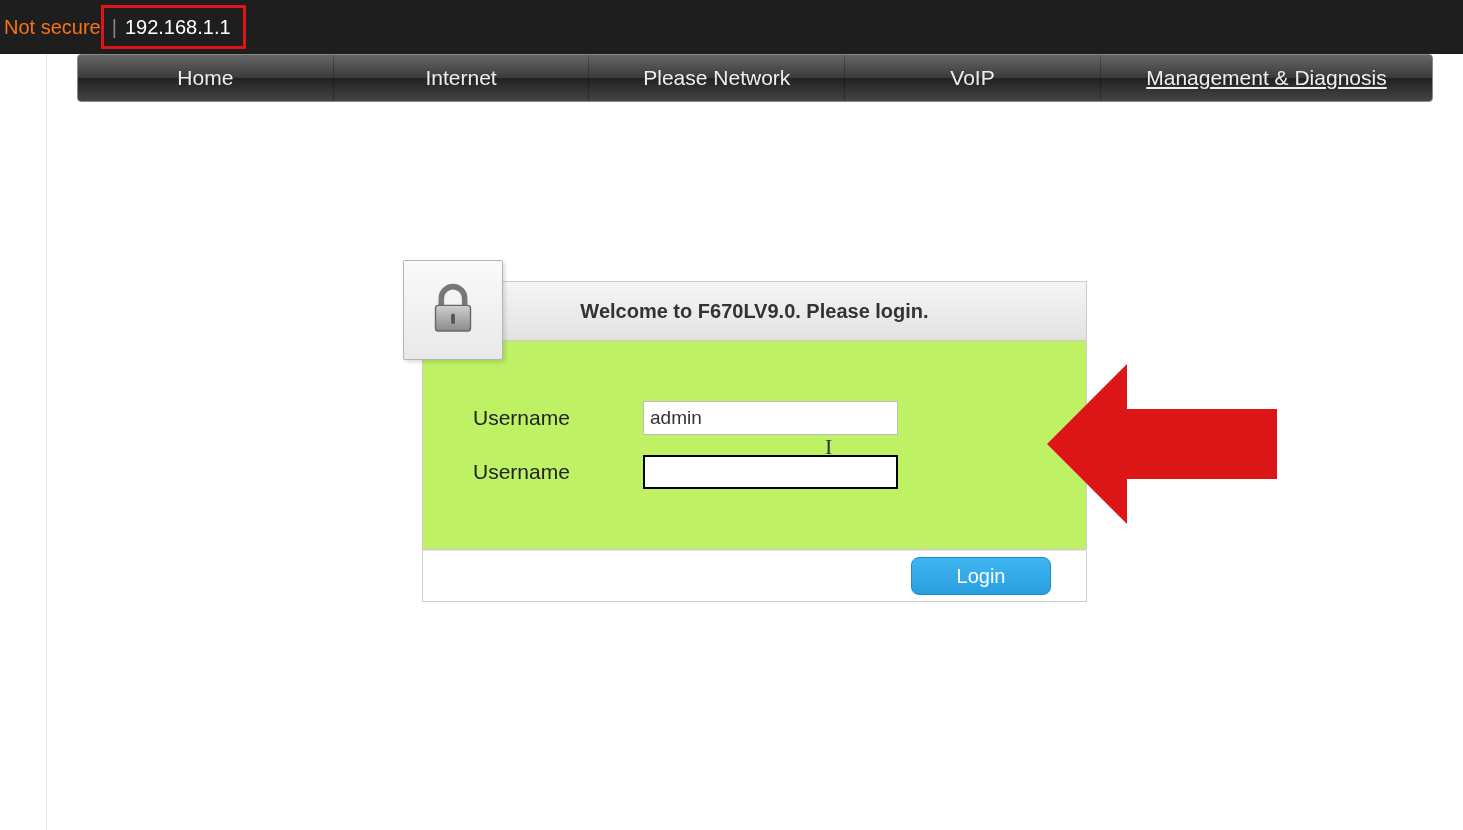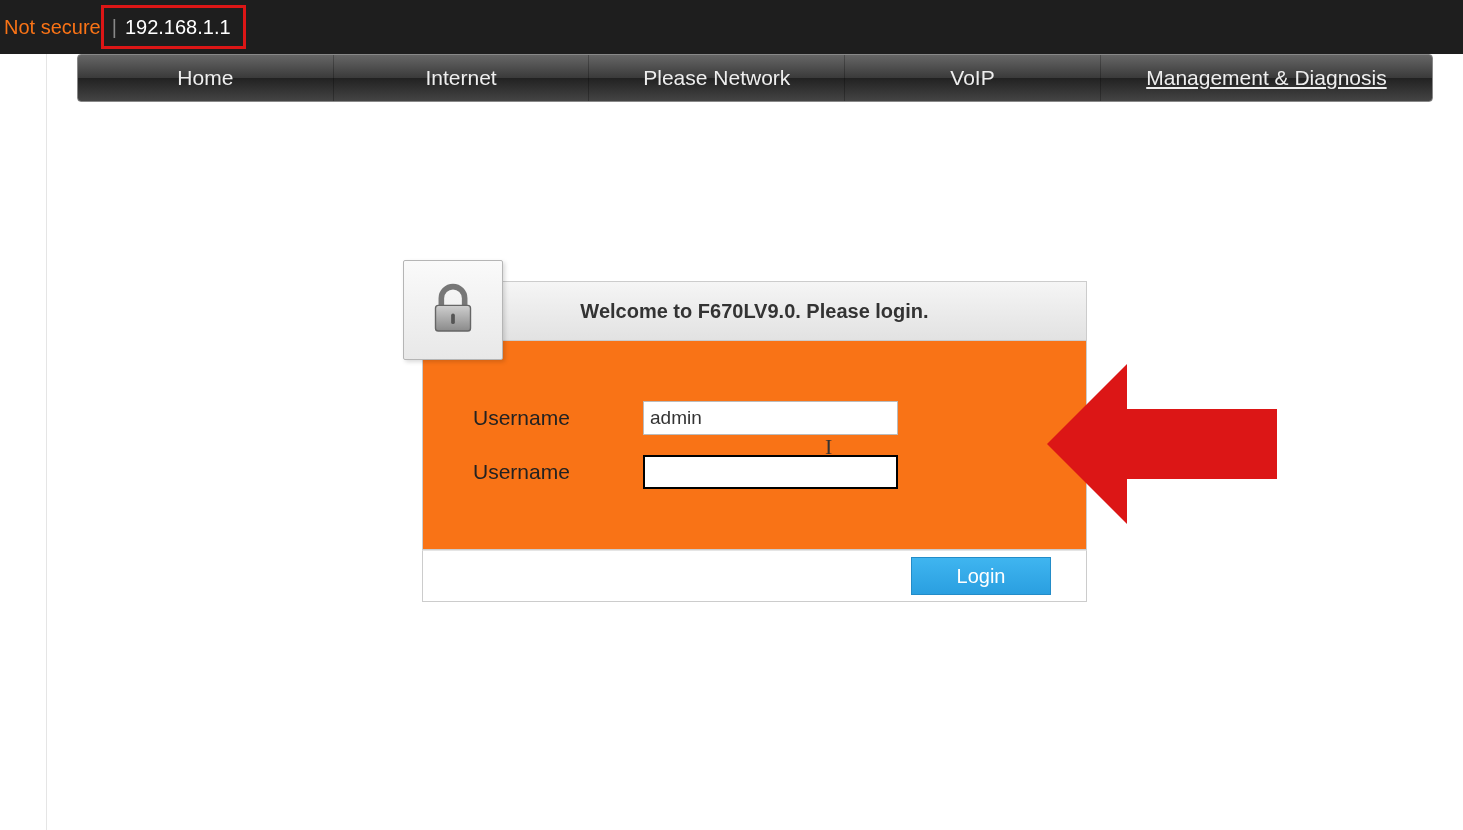--- a/index.html
+++ b/index.html
@@ -129,21 +129,21 @@
       border: 1px solid #b5b5b5;
       border-radius: 2px;
       box-shadow: 2px 2px 4px rgba(0,0,0,.15);
       display: flex;
       align-items: center;
       justify-content: center;
     }
     .login-body {
       border: 1px solid #ccc;
       border-top: none;
-      background: #f97316;
+      background: #bef264;
       padding: 60px 50px 40px 50px;
     }
     .form-row {
       display: flex;
       align-items: center;
       margin-bottom: 20px;
     }
     .form-label {
       width: 170px;
       font-size: 21px;
@@ -167,21 +167,21 @@
       display: flex;
       justify-content: flex-end;
       align-items: center;
       padding: 0 35px;
     }
     .login-btn {
       width: 140px;
       height: 38px;
       background: linear-gradient(to bottom, #3fb5f0, #2a9fe0);
       border: 1px solid #238cc8;
-      border-radius: 0;
+      border-radius: 8px;
       color: #fff;
       font-size: 20px;
       cursor: pointer;
     }
 
     
     .red-arrow {
       position: absolute;
       left: 1000px;
       top: 300px;

